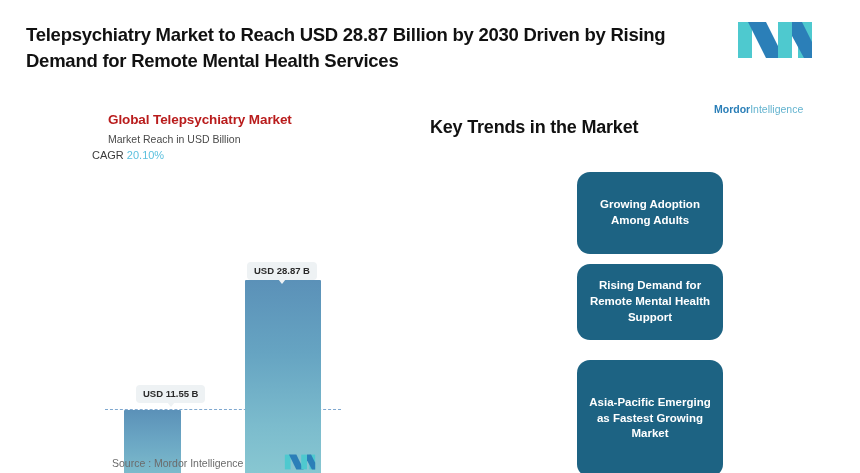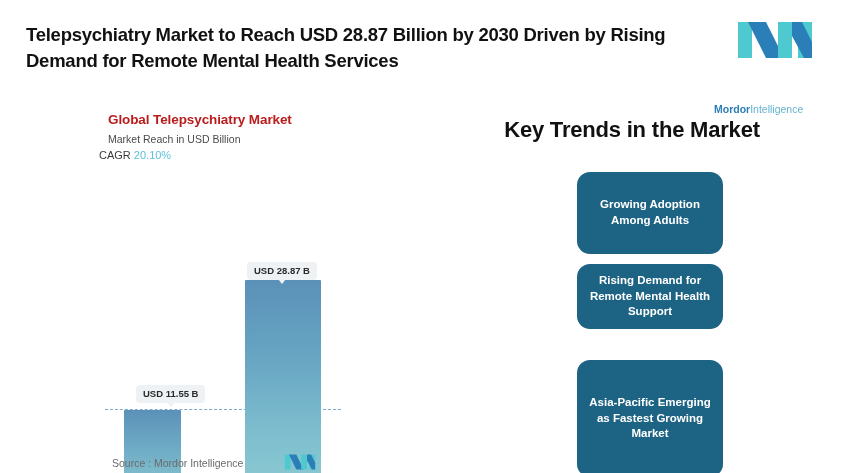--- a/index.html
+++ b/index.html
@@ -78,21 +78,21 @@
   }
   #chart-subtitle {
     position: absolute;
     left: 108px;
     top: 41px;
     font-size: 10.5px;
     color: #4a4a4a;
   }
   #cagr-row {
     position: absolute;
-    left: 99px;
+    left: 92px;
     top: 57px;
     font-size: 11px;
     color: #3a3a3a;
     white-space: nowrap;
   }
   #cagr-value {
     color: #5cc0de;
     font-weight: normal;
   }
 
@@ -184,22 +184,21 @@
     position: absolute;
     left: 430px; top: 92px;
     width: 430px;
     height: 381px;
   }
   #trends-title {
     position: absolute;
     left: 0;
     top: 25px;
     width: 404px;
-    text-align: center;
-    font-size: 22px;
+    font-size: 18px;
     font-weight: bold;
     color: #111111;
     letter-spacing: -0.2px;
   }
   .trend-card {
     position: absolute;
     left: 147px;
     width: 146px;
     background: #1d6383;
     border-radius: 13px;
@@ -208,21 +207,21 @@
     font-weight: bold;
     line-height: 1.38;
     text-align: center;
     display: flex;
     align-items: center;
     justify-content: center;
     padding: 17px 10px;
     box-sizing: border-box;
   }
   #trend-card-0 { top: 80px;  height: 82px; }
-  #trend-card-1 { top: 172px; height: 65px; }
+  #trend-card-1 { top: 172px; height: 76px; }
   #trend-card-2 { top: 268px; height: 117px; }
 </style>
 </head>
 <body>
 
 <div id="header">
 
   <div id="headline">Telepsychiatry Market to Reach USD 28.87 Billion by 2030 Driven by Rising Demand for Remote Mental Health Services</div>
 
   <div id="brand-logo">

